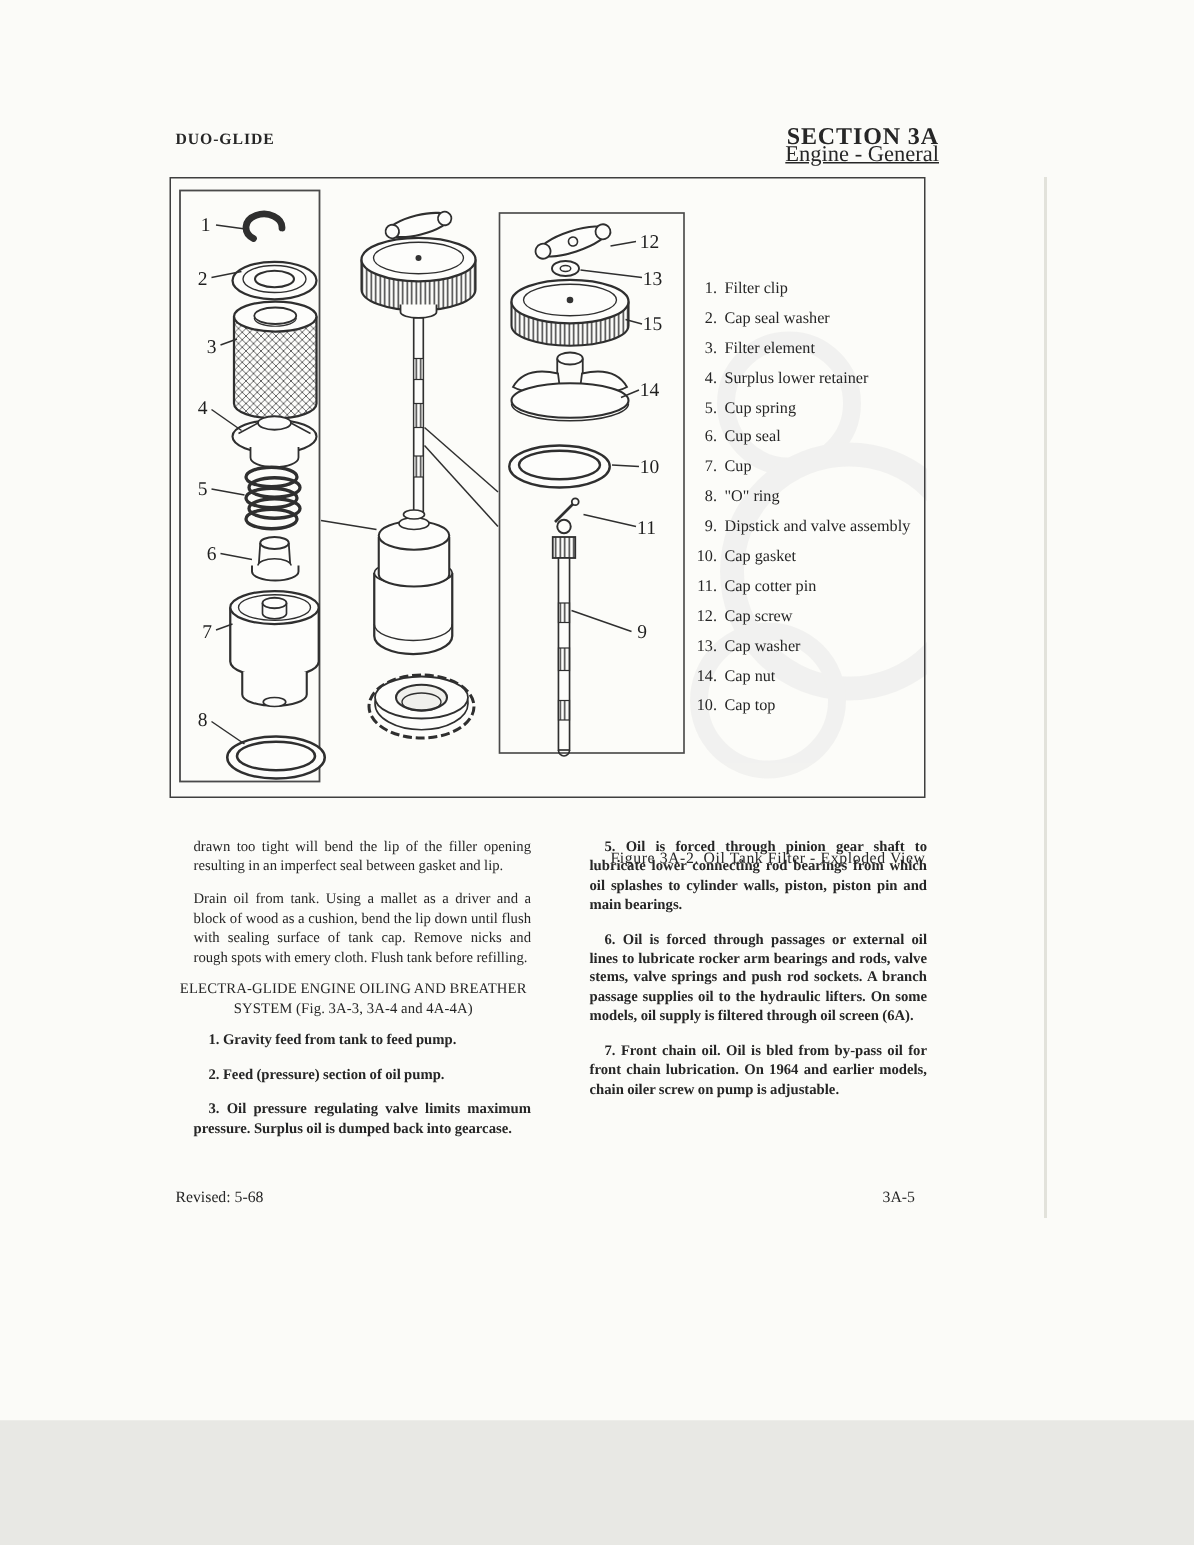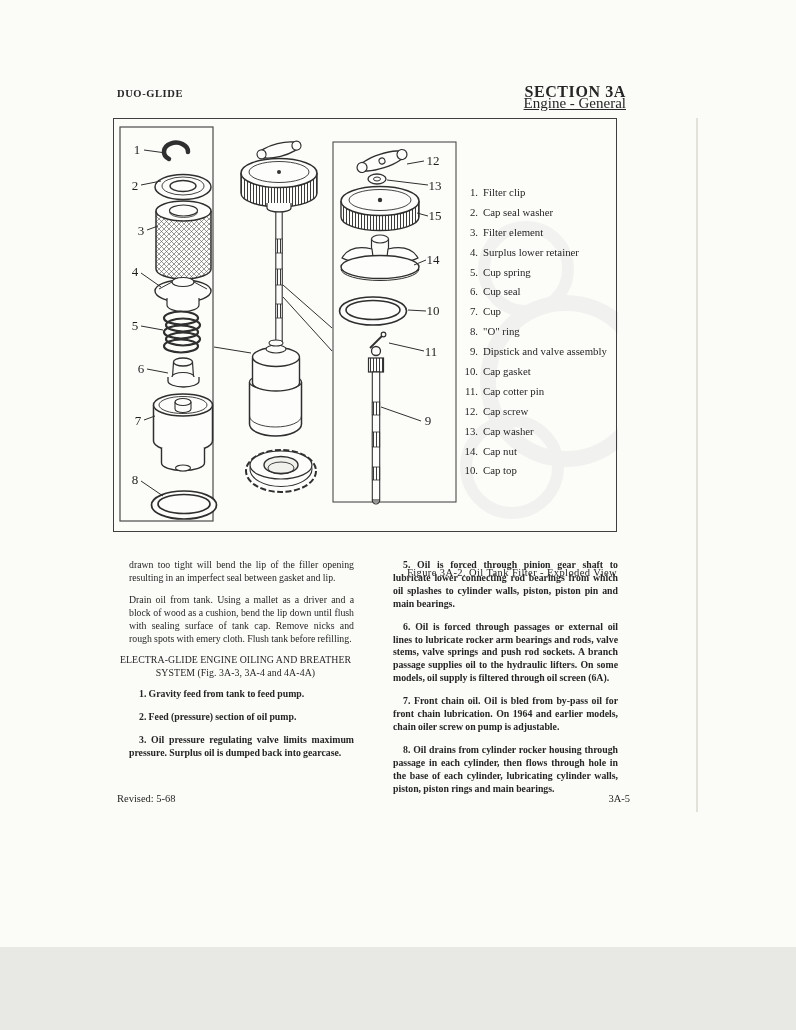--- a/index.html
+++ b/index.html
@@ -23,21 +23,21 @@
   
   .col{position:absolute;top:559px;width:237px;font-size:9.8px;line-height:12.9px;
        text-align:justify;word-spacing:-0.2px;}
   .col-left{left:117px;}
   .col-right{left:381px;}
   .col p{margin:0 0 9px 12px;}
   .col p.item{text-indent:10px;margin-bottom:10px;font-weight:bold;}
   .col p.head{margin:3px 0 8px 0;letter-spacing:.1px;text-align:center;}
   
   .ftr-left{position:absolute;left:117px;top:793px;font-size:10.5px;text-align:right;}
-  .ftr-right{position:absolute;right:166px;top:793px;font-size:10.5px;}
+  .ftr-right{position:absolute;right:186px;top:793px;font-size:10.5px;}
   .scan-edge{position:absolute;left:696px;top:118px;width:2px;height:694px;background:#e2e2db;}
 </style>
 </head>
 <body>
 
 <div class="page">
 
   <div class="hdr-left">DUO-GLIDE</div>
   <div class="hdr-right">
     <div class="sec">SECTION 3A</div>
@@ -313,20 +313,19 @@
     <p class="head">ELECTRA-GLIDE ENGINE OILING AND BREATHER SYSTEM (Fig. 3A-3, 3A-4 and 4A-4A)</p>
     <p class="item">1. Gravity feed from tank to feed pump.</p>
     <p class="item">2. Feed (pressure) section of oil pump.</p>
     <p class="item">3. Oil pressure regulating valve limits maximum pressure. Surplus oil is dumped back into gearcase.</p>
   </div>
 
   <div class="col col-right">
     <p class="item">5. Oil is forced through pinion gear shaft to lubricate lower connecting rod bearings from which oil splashes to cylinder walls, piston, piston pin and main bearings.</p>
     <p class="item">6. Oil is forced through passages or external oil lines to lubricate rocker arm bearings and rods, valve stems, valve springs and push rod sockets. A branch passage supplies oil to the hydraulic lifters. On some models, oil supply is filtered through oil screen (6A).</p>
     <p class="item">7. Front chain oil. Oil is bled from by-pass oil for front chain lubrication. On 1964 and earlier models, chain oiler screw on pump is adjustable.</p>
-    <p class="item">8. Oil drains from cylinder rocker housing through passage in each cylinder, then flows through hole in the base of each cylinder, lubricating cylinder walls, piston, piston rings and main bearings.</p>
   </div>
 
   <div class="ftr-left">Revised:  5-68</div>
   <div class="ftr-right">3A-5</div>
   <div class="scan-edge"></div>
 
 </div>
 
 </body></html>

